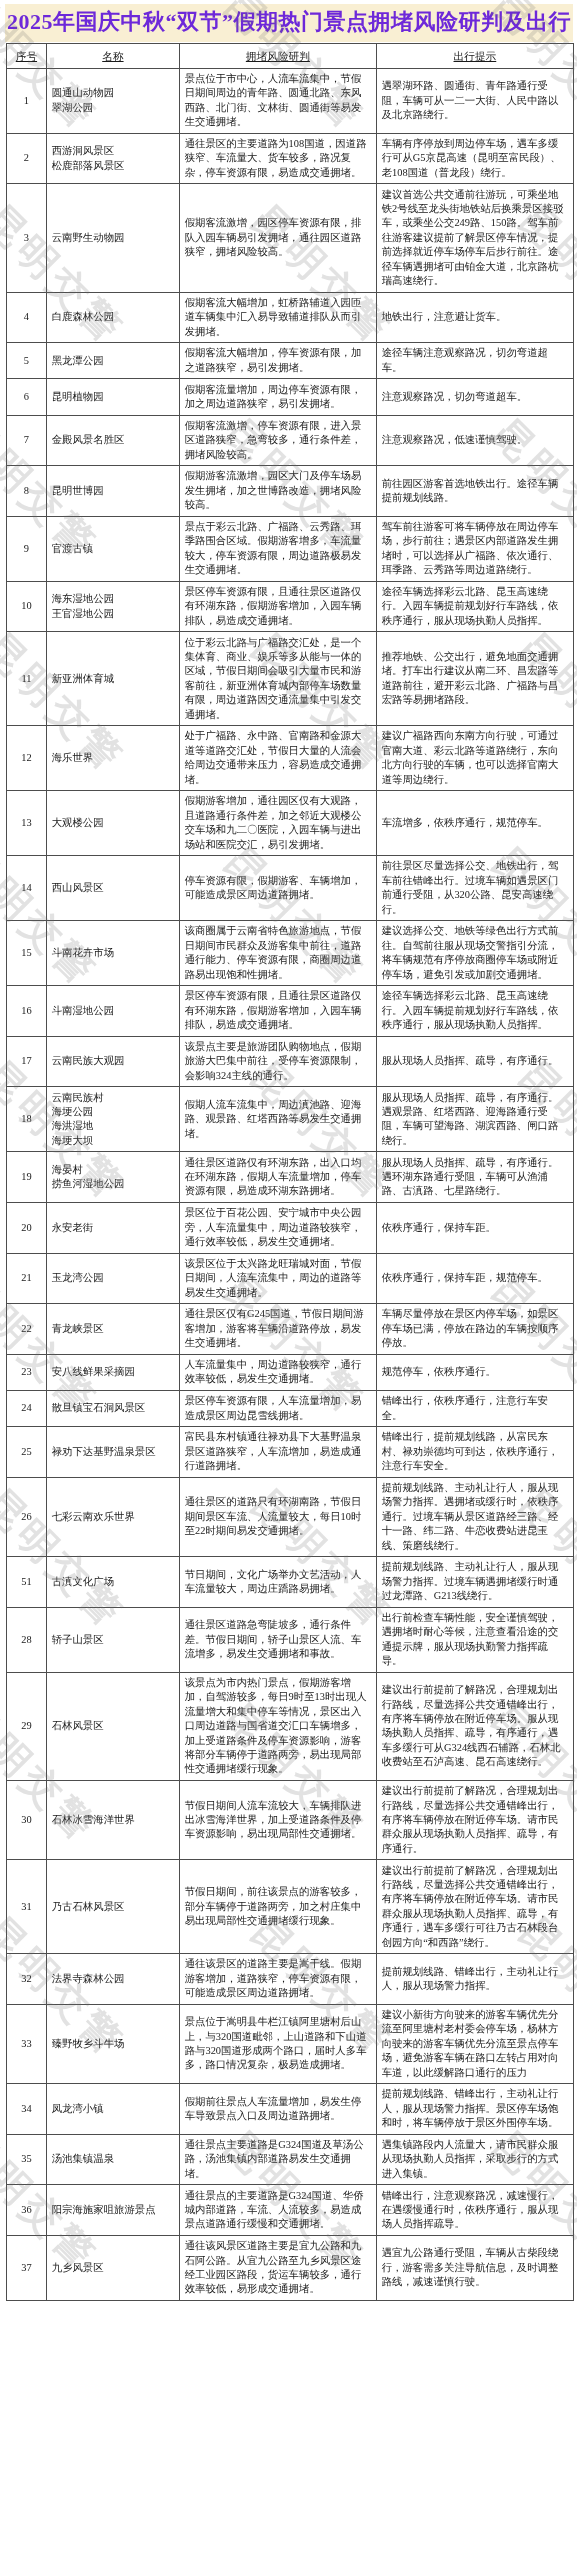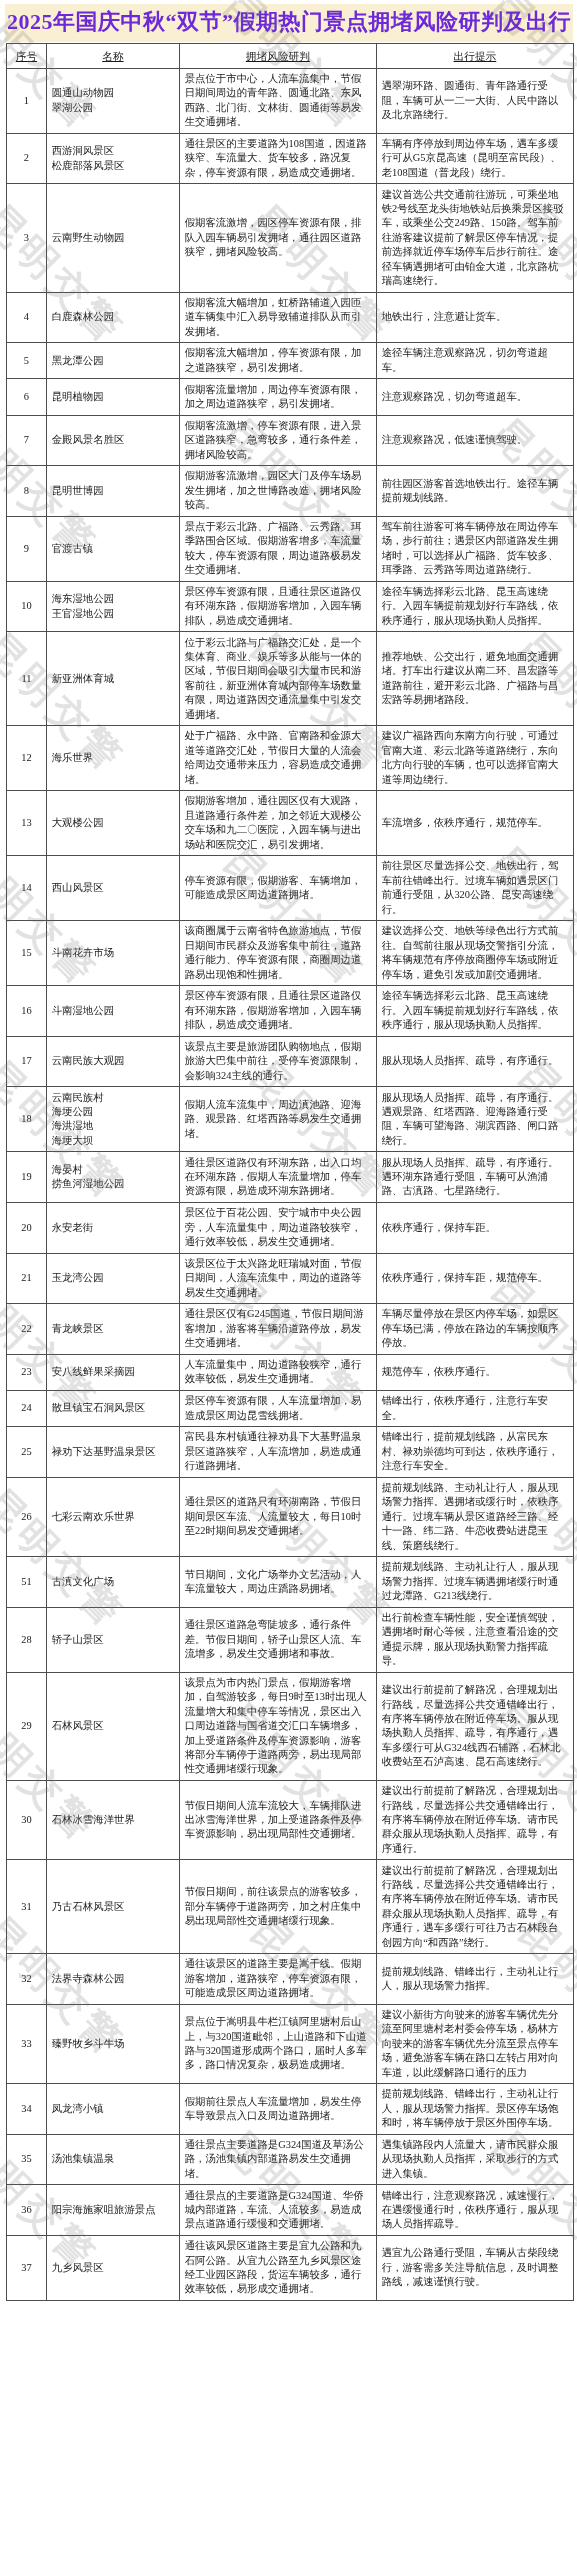--- a/index.html
+++ b/index.html
@@ -200,21 +200,21 @@
     <td class="no">8</td>
     <td class="name">昆明世博园</td>
     <td class="risk">假期游客流激增，园区大门及停车场易发生拥堵，加之世博路改造，拥堵风险较高。</td>
     <td class="tip">前往园区游客首选地铁出行。途径车辆提前规划线路。</td>
   </tr>
 
   <tr>
     <td class="no">9</td>
     <td class="name">官渡古镇</td>
     <td class="risk">景点于彩云北路、广福路、云秀路、珥季路围合区域。假期游客增多，车流量较大，停车资源有限，周边道路极易发生交通拥堵。</td>
-    <td class="tip">驾车前往游客可将车辆停放在周边停车场，步行前往；遇景区内部道路发生拥堵时，可以选择从广福路、货车较多、珥季路、云秀路等周边道路绕行。</td>
+    <td class="tip">驾车前往游客可将车辆停放在周边停车场，步行前往；遇景区内部道路发生拥堵时，可以选择从广福路、依次通行、珥季路、云秀路等周边道路绕行。</td>
   </tr>
 
   <tr>
     <td class="no">10</td>
     <td class="name">海东湿地公园
 王官湿地公园</td>
     <td class="risk">景区停车资源有限，且通往景区道路仅有环湖东路，假期游客增加，入园车辆排队，易造成交通拥堵。</td>
     <td class="tip">途径车辆选择彩云北路、昆玉高速绕行。入园车辆提前规划好行车路线，依秩序通行，服从现场执勤人员指挥。</td>
   </tr>
 

